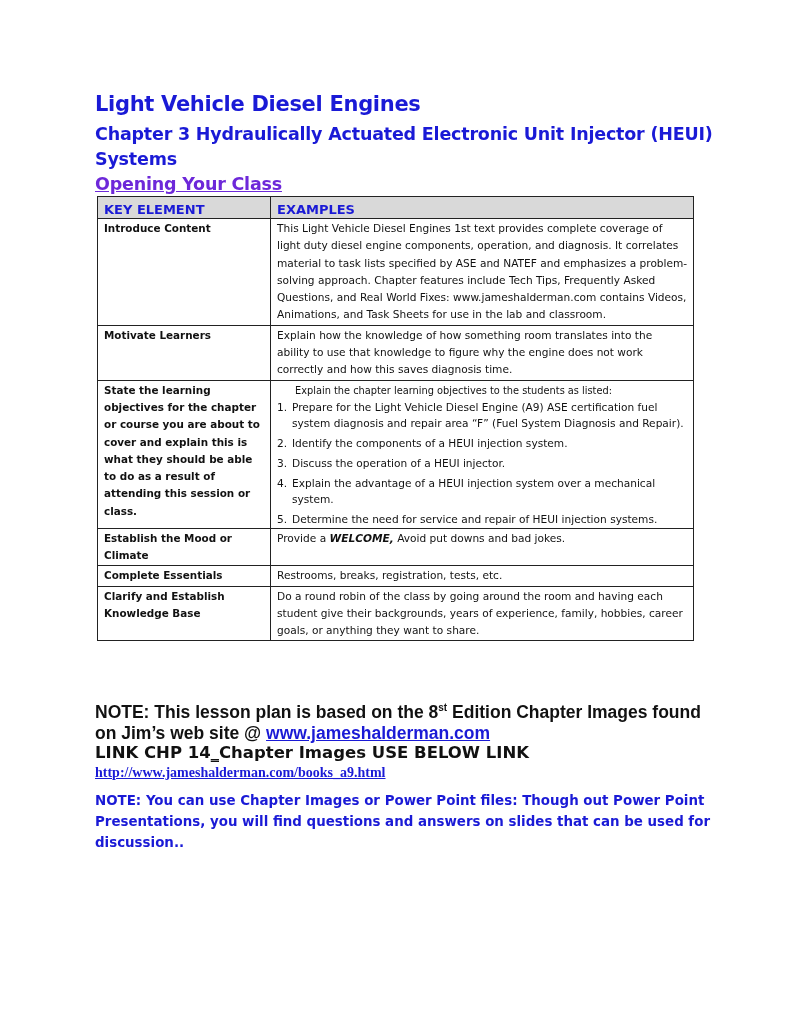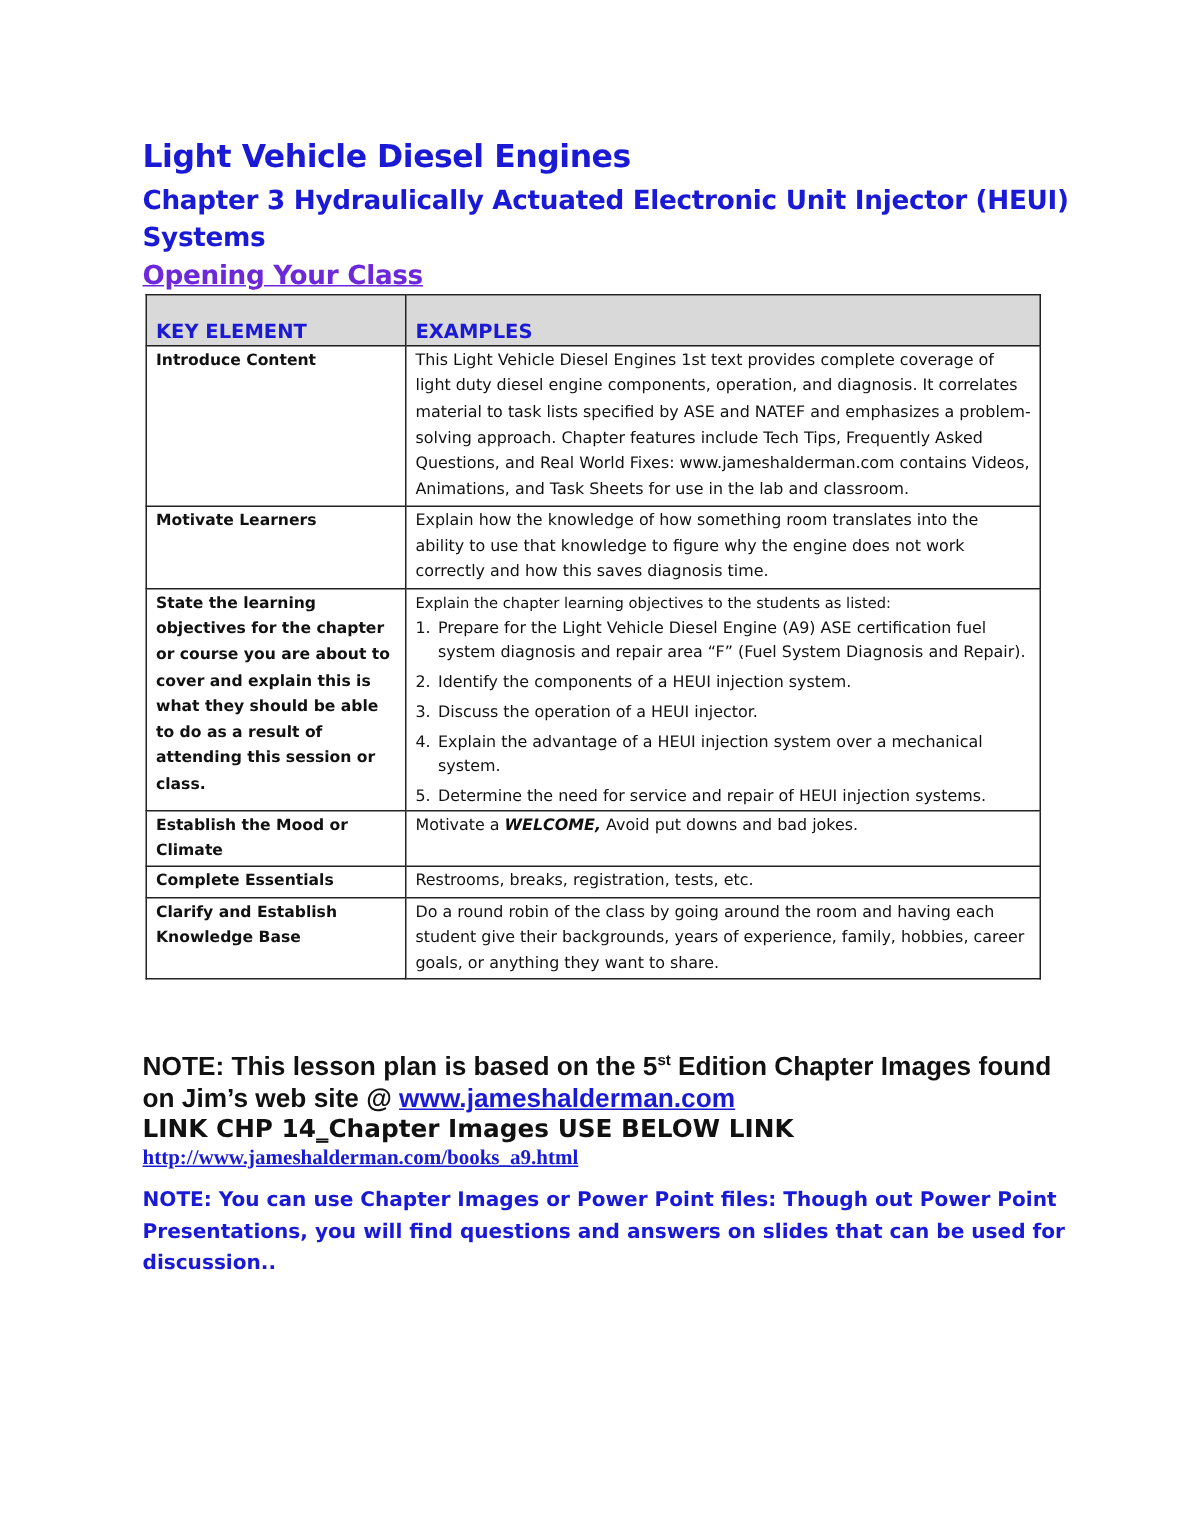--- a/index.html
+++ b/index.html
@@ -25,24 +25,24 @@
       position: absolute; left: 97px; top: 196px; width: 597px;
       border-collapse: collapse;
       font-family: "DejaVu Sans", sans-serif; font-size: 10.6px; color: #111;
     }
     table.lesson td, table.lesson th {
       border: 1.5px solid #222; vertical-align: top; padding: 1px 5px 1px 6px;
       line-height: 17.3px; text-align: left;
     }
     table.lesson th {
       background: #d9d9d9; color: #1a1ad6; font-weight: bold; font-size: 13px;
-      padding-top: 16px; padding-bottom: 0; line-height: 17px;
+      padding-top: 4px; padding-bottom: 0; line-height: 17px;
     }
     table.lesson td.key { width: 161px; font-weight: bold; font-size: 10.4px; }
-    .small-intro { font-size: 9.8px; line-height: 17px; }
+    .small-intro { font-size: 9.8px; line-height: 17px; margin-left: 18px; }
     ol.objectives { margin: 0; padding-left: 0; list-style: none; }
     ol.objectives li { padding-left: 15px; text-indent: -15px; margin-bottom: 4px; line-height: 16px; }
     ol.objectives li span.num { display: inline-block; width: 15px; text-indent: 0; }
     .note1 {
       position: absolute; left: 95px; top: 697px; width: 620px;
       font-family: "Liberation Sans", sans-serif; font-weight: bold; font-size: 17.5px;
       line-height: 21px; color: #111;
     }
     .note1 sup { font-size: 10px; }
     .note1 a { color: #1a1ad6; text-decoration: underline; }
@@ -93,33 +93,33 @@
           <li><span class="num">1.</span><span>Prepare for the Light Vehicle Diesel Engine (A9) ASE certification fuel system diagnosis and repair area “F” (Fuel System Diagnosis and Repair).</span></li>
           <li><span class="num">2.</span><span>Identify the components of a HEUI injection system.</span></li>
           <li><span class="num">3.</span><span>Discuss the operation of a HEUI injector.</span></li>
           <li><span class="num">4.</span><span>Explain the advantage of a HEUI injection system over a mechanical system.</span></li>
           <li style="margin-bottom:0"><span class="num">5.</span><span>Determine the need for service and repair of HEUI injection systems.</span></li>
         </ol>
       </td>
     </tr>
     <tr>
       <td class="key">Establish the Mood or Climate</td>
-      <td><span>Motivate a </span><b><i>WELCOME,</i></b><span> Avoid put downs and bad jokes.</span></td>
+      <td><span>Provide a </span><b><i>WELCOME,</i></b><span> Avoid put downs and bad jokes.</span></td>
     </tr>
     <tr>
       <td class="key">Complete Essentials</td>
       <td>Restrooms, breaks, registration, tests, etc.</td>
     </tr>
     <tr>
       <td class="key">Clarify and Establish Knowledge Base</td>
       <td>Do a round robin of the class by going around the room and having each student give their backgrounds, years of experience, family, hobbies, career goals, or anything they want to share.</td>
     </tr>
   </tbody>
     </table>
 
-  <div class="note1"><span>NOTE: This lesson plan is based on the 5</span><sup>st</sup><span> Edition Chapter Images found on Jim’s web site @ </span><a>www.jameshalderman.com</a></div>
+  <div class="note1"><span>NOTE: This lesson plan is based on the 8</span><sup>st</sup><span> Edition Chapter Images found on Jim’s web site @ </span><a>www.jameshalderman.com</a></div>
 
   <div class="link-line"><span>LINK CHP 14</span><span class="underscore">_</span><span>Chapter Images USE BELOW LINK</span></div>
 
   <a class="url-line">http://www.jameshalderman.com/books_a9.html</a>
 
   <div class="note2">NOTE: You can use Chapter Images or Power Point files: Though out Power Point Presentations, you will find questions and answers on slides that can be used for discussion..</div>
 </div>
 
 </body></html>

